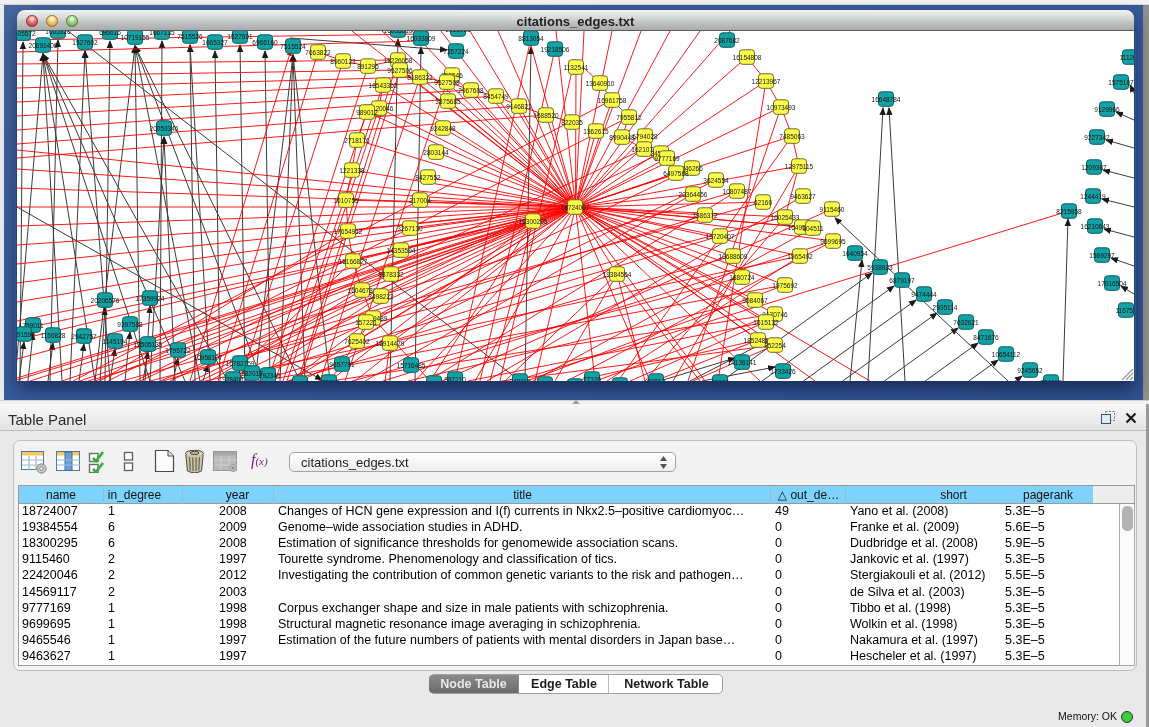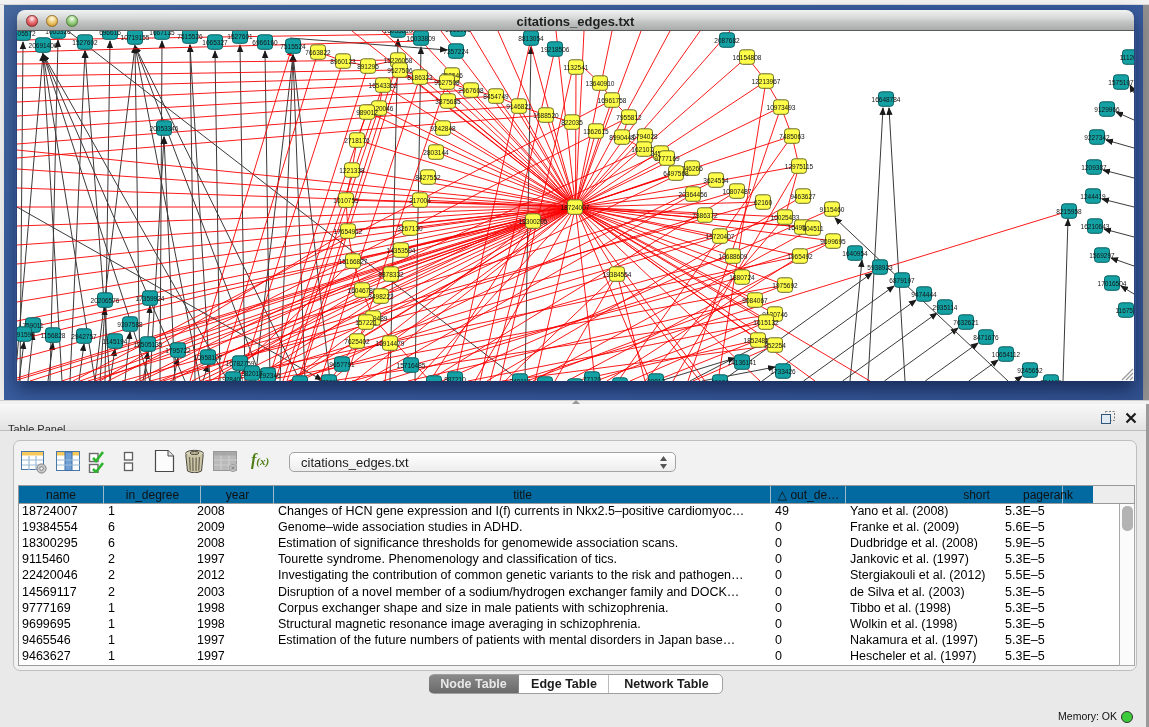--- a/index.html
+++ b/index.html
@@ -10,34 +10,34 @@
 #titlebar{left:17px;top:10px;width:1117px;height:21px;border-radius:8px 8px 0 0;background:linear-gradient(#f1f2f2,#d3d4d4 45%,#c6c7c7 55%,#a9abab);border-bottom:1px solid #5a5a5a}
 #title{left:17px;top:13.5px;width:1117px;text-align:center;font-size:13px;font-weight:bold;color:#1f1f1f}
 .tl{width:11.5px;height:11.5px;border-radius:50%;top:15px}
 #tlr{left:26px;background:radial-gradient(circle at 50% 28%,#ffd9d9 0 10%,#ea8487 38%,#dd5a5e 60%,#a83134 95%);border:1px solid #8c2f30}
 #tly{left:46px;background:radial-gradient(circle at 50% 28%,#fdf3cf 0 10%,#f0d289 38%,#e7bc59 60%,#b5841f 95%);border:1px solid #97702a}
 #tlg{left:66px;background:radial-gradient(circle at 50% 28%,#e4f7d9 0 10%,#aad896 38%,#8cc472 60%,#578c3e 95%);border:1px solid #527f3b}
 #canvas{left:17px;top:31px;width:1117px;height:350px;background:#fff;overflow:hidden}
 #grip{right:0;bottom:0;width:13px;height:13px}
 #divider{left:0;top:400px;width:1149px;height:4px;background:#f1f1f1;border-top:1px solid #cfcfcf}
 #tpbar{left:0;top:404px;width:1149px;height:27px;background:linear-gradient(#f8f8f8,#e3e3e3);border-bottom:1px solid #bdbdbd}
-#tptext{left:8px;top:423px;font-size:11px;color:#2b2b2b}
+#tptext{left:8px;top:411px;font-size:15px;color:#2b2b2b}
 #lower{left:0;top:431px;width:1149px;height:296px;background:#e9e9e9}
 #rgray2{left:1146px;top:404px;width:3px;height:323px;background:#9a9a9a}
 #innerpanel{left:13px;top:440px;width:1124px;height:231px;background:#f2f2f2;border:1px solid #bfbfbf;border-radius:7px}
 #combo{left:289px;top:452px;width:387px;height:20px;border:1px solid #a3a3a3;border-radius:5px;background:linear-gradient(#fff,#ededed);font-size:13px;color:#1c1c1c;line-height:19px;padding-left:11px}
-#thead{left:18px;top:485px;width:1075px;height:19px;background:#0369a1;border:1px solid #9a9a9a;border-right:none}
+#thead{left:18px;top:485px;width:1075px;height:19px;background:#7dd3fc;border:1px solid #9a9a9a;border-right:none}
 .th{position:absolute;top:0;height:18px;font-size:12px;color:#111;text-align:center;line-height:18px;border-right:1px solid #9fb9c9}
 #theadx{left:1093px;top:485px;width:42px;height:19px;background:#ededed;border:1px solid #9a9a9a;border-left:none}
 #tbody{left:18px;top:504px;width:1101px;height:162px;background:#fff;border-left:1px solid #9a9a9a;border-bottom:1px solid #9a9a9a}
 #sbar{left:1119px;top:504px;width:16px;height:162px;background:#fbfbfb;border:1px solid #a9a9a9;border-top:none}
 #sthumb{left:1121.5px;top:506px;width:11px;height:25px;background:#b3b3b3;border-radius:5px}
 .tr{position:absolute;left:18px;width:1101px;height:16px;font-size:12.5px;color:#000}
 .tr div{position:absolute;top:0;height:16px;line-height:15px;white-space:nowrap;overflow:hidden}
-.c0{left:4px;width:80px}.c1{left:90px;width:90px}.c2{left:179px;width:70px}.c3{left:260px;width:492px}
+.c0{left:4px;width:80px}.c1{left:90px;width:90px}.c2{left:201px;width:70px}.c3{left:260px;width:492px}
 .c4{left:757px;width:70px}.c5{left:832px;width:163px}.c6{left:987px;width:90px}
 #tabs{left:429px;top:674px;width:294px;height:20px;border:1px solid #9f9f9f;border-radius:5px;background:#fff}
 .tab{position:absolute;top:0;height:18px;line-height:18px;text-align:center;color:#1c1c1c;font-size:12.5px;font-weight:bold}
 #tab1{left:0;width:90px;background:linear-gradient(#8a8a8a,#6a6a6a);color:#e8e8e8;border-radius:4px 0 0 4px;border-right:1px solid #888}
 #tab2{left:91px;width:89px;border-right:1px solid #bbb}
 #tab3{left:181px;width:113px}
 #mem{left:960px;top:710px;width:157px;text-align:right;font-size:10.5px;color:#111}
 #dot{left:1121px;top:711px;width:12px;height:12px;border-radius:50%;background:#3ccb3a;border:1.2px solid #333}
 </style></head><body>
 <div class="abs" id="topstrip"></div>
@@ -707,34 +707,34 @@
     <path d="M1.8,6 L3.5,22 Q10.5,25.5 17.5,22 L19.2,6" fill="#c9c5a6" stroke="#4e4a40"></path>
     <path d="M5.5,8 L6.3,21.5 M8.8,8.5 L9,22 M12.2,8.5 L12,22 M15.5,8 L14.7,21.5" stroke="#6e6a58" stroke-width="1.3" fill="none"></path>
   </svg>
 <svg class="abs" style="left:213px;top:451px" width="25" height="21">
     <rect x="0.5" y="0.5" width="23" height="19" fill="#b9b9b9" stroke="#979797"></rect>
     <rect x="1" y="1" width="22" height="3.5" fill="#a8a8a8"></rect>
     <path d="M1,9 H24 M1,14 H24 M8,4.5 V19 M16,4.5 V19" stroke="#cdcdcd" stroke-width="1.2" fill="none"></path>
     <circle cx="20" cy="17" r="3.6" fill="#c4c4c4" stroke="#9e9e9e"></circle>
     <path d="M18.6,15.6 L21.4,18.4 M21.4,15.6 L18.6,18.4" stroke="#8a8a8a" stroke-width="1.2"></path>
   </svg>
-<div class="abs" style="left:251px;top:451px;font-size:16px;font-style:italic;font-weight:bold;color:#4d7c0f;font-family:'Liberation Serif',serif">f<span style="font-size:11px">(x)</span></div>
+<div class="abs" style="left:251px;top:451px;font-size:16px;font-style:italic;font-weight:normal;color:#701a75;font-family:'Liberation Serif',serif">f<span style="font-size:11px">(x)</span></div>
 <div class="abs" id="combo">citations_edges.txt
 <svg class="abs" style="right:7px;top:3px" width="9" height="13">
       <path d="M4.5,0 L8,5 L1,5 z" fill="#555"></path>
       <path d="M4.5,13 L8,8 L1,8 z" fill="#555"></path>
     </svg>
 </div>
 <div class="abs" id="thead">
 <div class="th" style="left:0;width:85px">name</div>
-<div class="th" style="left:86px;width:96px">in_degree</div>
+<div class="th" style="left:68px;width:96px">in_degree</div>
 <div class="th" style="left:183px;width:72px">year</div>
 <div class="th" style="left:256px;width:496px">title</div>
 <div class="th" style="left:753px;width:74px">△ out_de…</div>
-<div class="th" style="left:872px;width:172px">short</div>
+<div class="th" style="left:849px;width:172px">short</div>
 <div class="th" style="left:984px;width:90px;border-right:none">pagerank</div>
 </div>
 <div class="abs" id="theadx"></div>
 <div class="abs" id="tbody"></div>
 <div class="tr" style="top:503.5px">
 <div class="c0">18724007</div>
     <div class="c1">1</div>
     <div class="c2">2008</div>
     <div class="c3">Changes of HCN gene expression and I(f) currents in Nkx2.5–positive cardiomyoc…</div>
     <div class="c4">49</div>
@@ -774,21 +774,20 @@
     <div class="c2">2012</div>
     <div class="c3">Investigating the contribution of common genetic variants to the risk and pathogen…</div>
     <div class="c4">0</div>
     <div class="c5">Stergiakouli et al. (2012)</div>
     <div class="c6">5.5E–5</div>
 </div>
 <div class="tr" style="top:584.5px">
 <div class="c0">14569117</div>
     <div class="c1">2</div>
     <div class="c2">2003</div>
-    <div class="c3">Disruption of a novel member of a sodium/hydrogen exchanger family and DOCK…</div>
     <div class="c4">0</div>
     <div class="c5">de Silva et al. (2003)</div>
     <div class="c6">5.3E–5</div>
 </div>
 <div class="tr" style="top:600.7px">
 <div class="c0">9777169</div>
     <div class="c1">1</div>
     <div class="c2">1998</div>
     <div class="c3">Corpus exchanger shape and size in male patients with schizophrenia.</div>
     <div class="c4">0</div>

